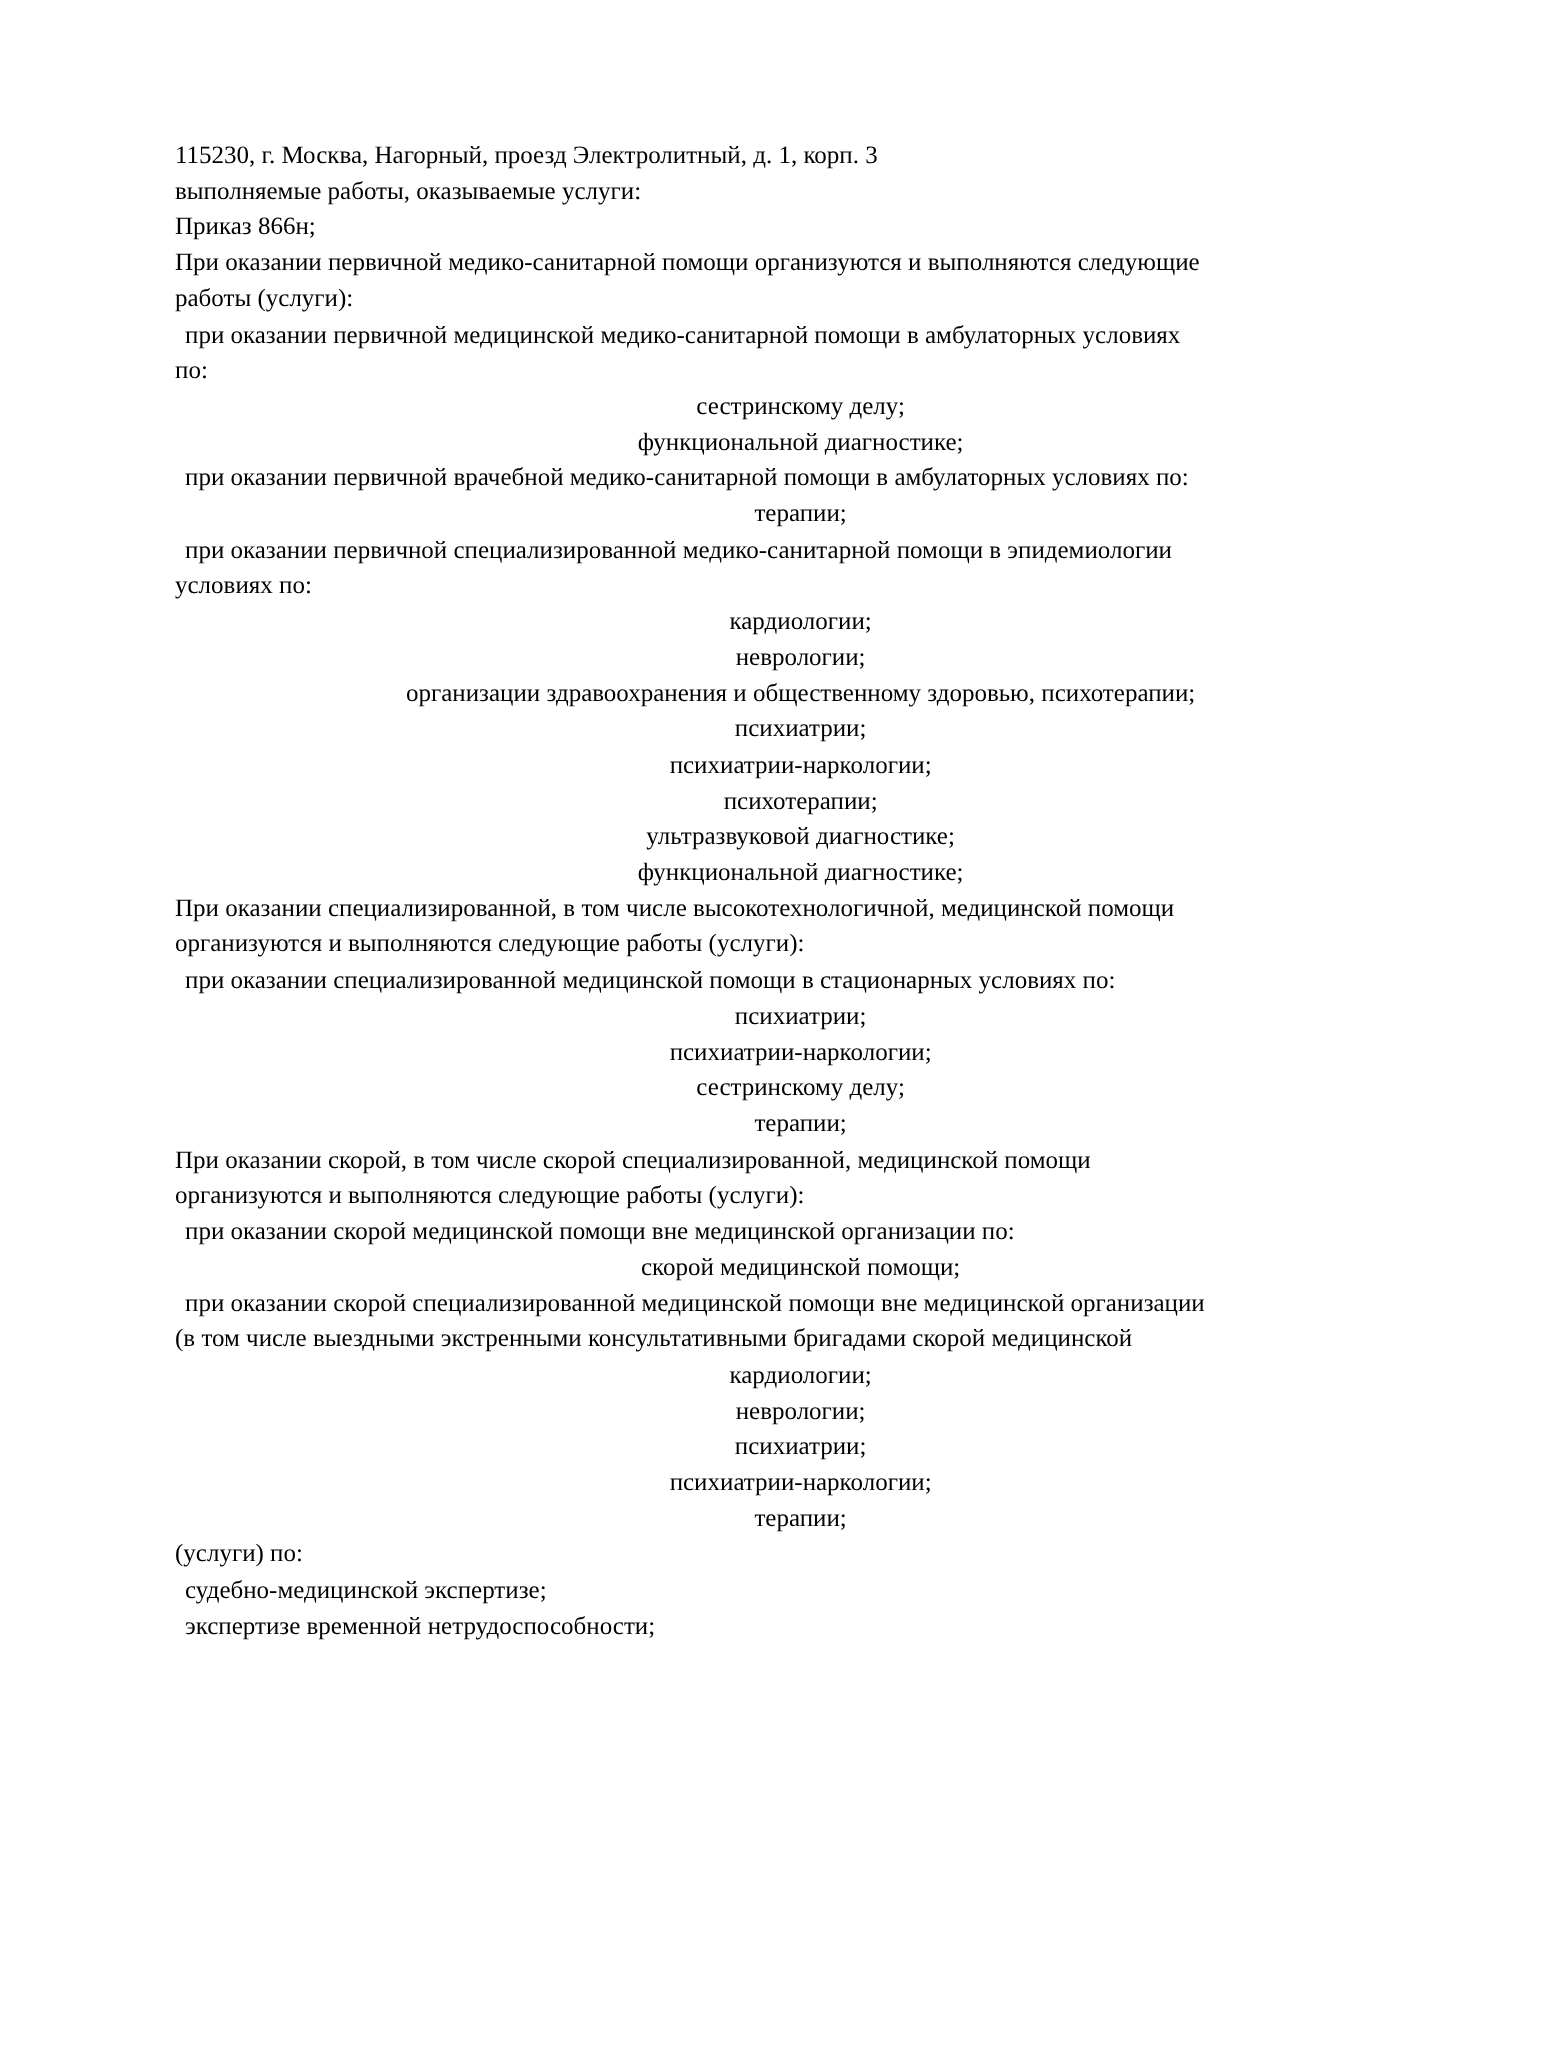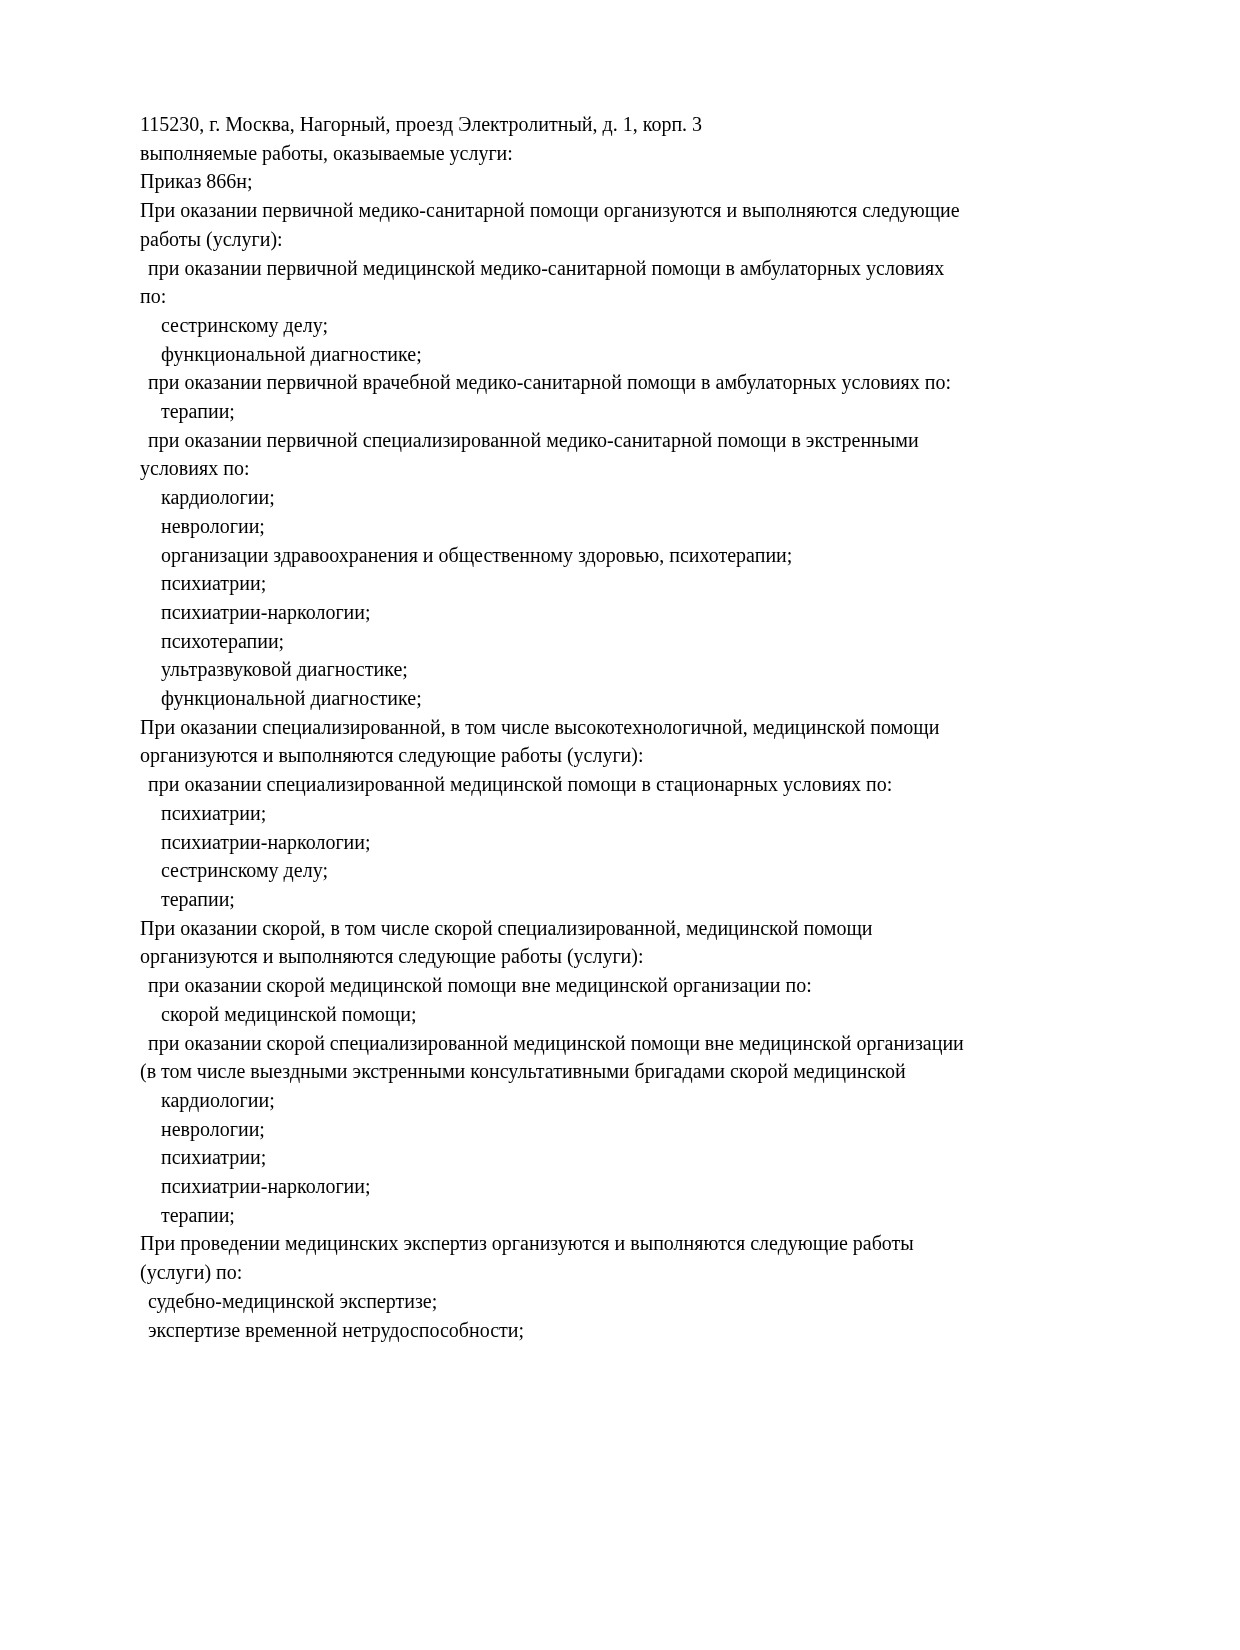--- a/index.html
+++ b/index.html
@@ -30,39 +30,39 @@
     font-size: 20px;
     line-height: 28.7px;
     color: #000000;
     -webkit-font-smoothing: antialiased;
   }
   .line {
     white-space: pre;
   }
   .indent-0 { padding-left: 0; }
   .indent-1 { padding-left: 8px; }
-  .indent-2 { padding-left: 21px; }
+  .indent-2 { padding-left: 21px; text-align: center; }
 </style>
 </head>
 <body>
 
 <main class="doc-page">
   <div class="doc-text">
       <div class="line indent-0">115230, г. Москва, Нагорный, проезд Электролитный, д. 1, корп. 3</div>
       <div class="line indent-0">выполняемые работы, оказываемые услуги:</div>
       <div class="line indent-0">Приказ 866н;</div>
       <div class="line indent-0">При оказании первичной медико-санитарной помощи организуются и выполняются следующие</div>
       <div class="line indent-0">работы (услуги):</div>
       <div class="line indent-1">при оказании первичной медицинской медико-санитарной помощи в амбулаторных условиях</div>
       <div class="line indent-0">по:</div>
       <div class="line indent-2">сестринскому делу;</div>
       <div class="line indent-2">функциональной диагностике;</div>
       <div class="line indent-1">при оказании первичной врачебной медико-санитарной помощи в амбулаторных условиях по:</div>
       <div class="line indent-2">терапии;</div>
-      <div class="line indent-1">при оказании первичной специализированной медико-санитарной помощи в экстренными</div>
+      <div class="line indent-1">при оказании первичной специализированной медико-санитарной помощи в эпидемиологии</div>
       <div class="line indent-0">условиях по:</div>
       <div class="line indent-2">кардиологии;</div>
       <div class="line indent-2">неврологии;</div>
       <div class="line indent-2">организации здравоохранения и общественному здоровью, психотерапии;</div>
       <div class="line indent-2">психиатрии;</div>
       <div class="line indent-2">психиатрии-наркологии;</div>
       <div class="line indent-2">психотерапии;</div>
       <div class="line indent-2">ультразвуковой диагностике;</div>
       <div class="line indent-2">функциональной диагностике;</div>
       <div class="line indent-0">При оказании специализированной, в том числе высокотехнологичной, медицинской помощи</div>
@@ -76,18 +76,17 @@
       <div class="line indent-0">организуются и выполняются следующие работы (услуги):</div>
       <div class="line indent-1">при оказании скорой медицинской помощи вне медицинской организации по:</div>
       <div class="line indent-2">скорой медицинской помощи;</div>
       <div class="line indent-1">при оказании скорой специализированной медицинской помощи вне медицинской организации</div>
       <div class="line indent-0">(в том числе выездными экстренными консультативными бригадами скорой медицинской</div>
       <div class="line indent-2">кардиологии;</div>
       <div class="line indent-2">неврологии;</div>
       <div class="line indent-2">психиатрии;</div>
       <div class="line indent-2">психиатрии-наркологии;</div>
       <div class="line indent-2">терапии;</div>
-      <div class="line indent-0">При проведении медицинских экспертиз организуются и выполняются следующие работы</div>
       <div class="line indent-0">(услуги) по:</div>
       <div class="line indent-1">судебно-медицинской экспертизе;</div>
       <div class="line indent-1">экспертизе временной нетрудоспособности;</div>
     </div>
 </main>
 
 </body></html>

